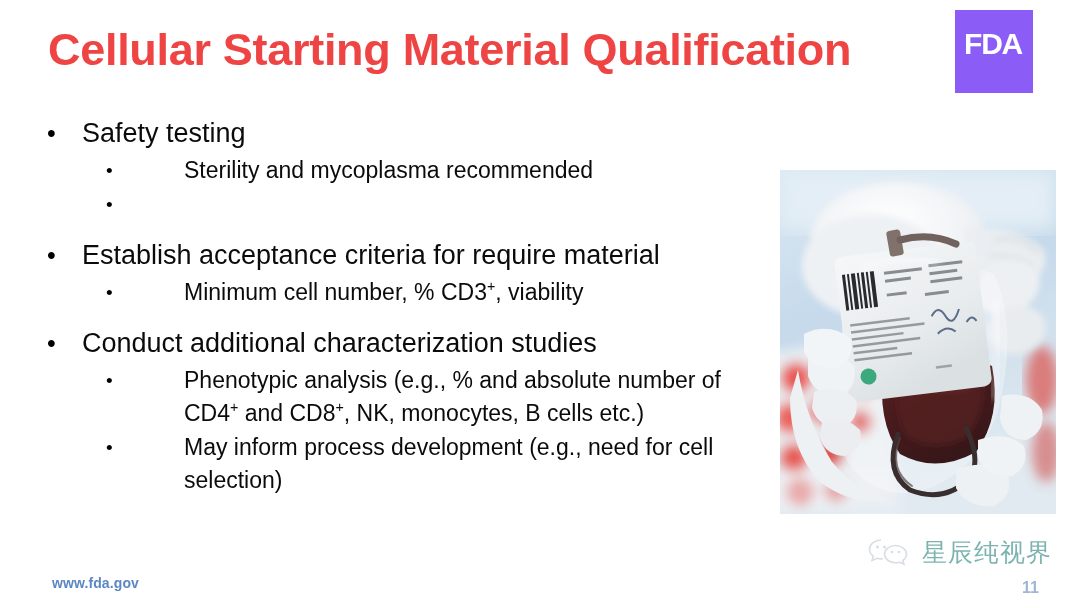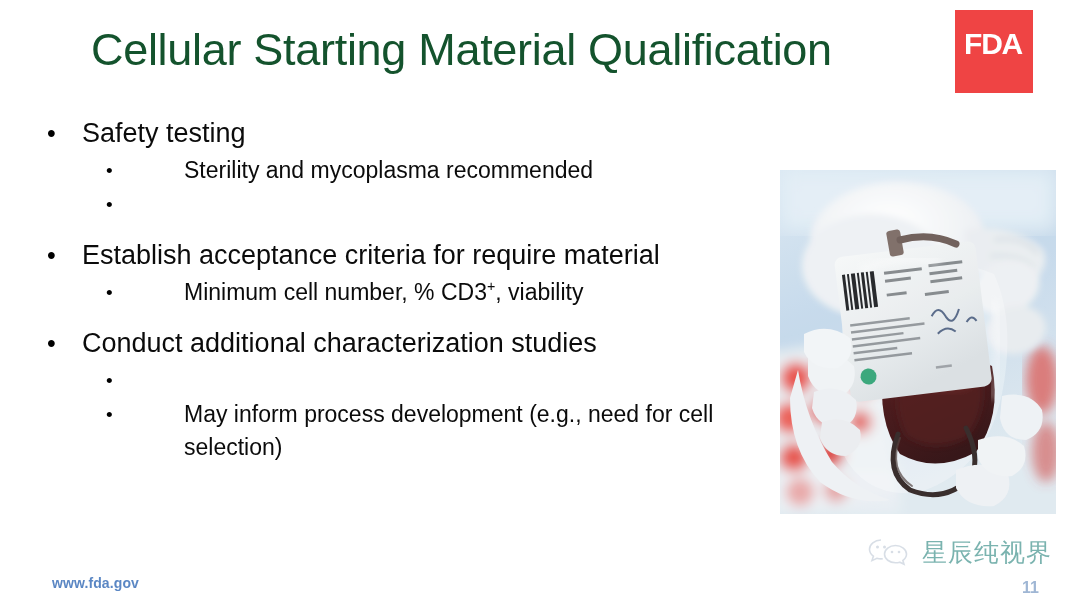--- a/index.html
+++ b/index.html
@@ -17,35 +17,34 @@
   }
 
   
   .slide-title {
     position: absolute;
     left: 48px;
     top: 26px;
     width: 860px;
     font-size: 45px;
     line-height: 1.05;
-    font-weight: 400;
+    font-weight: 700;
     letter-spacing: -0.3px;
-    color: #14532d;
+    color: #ef4444;
     white-space: nowrap;
-    margin-left: 43px;
   }
 
   
   .fda-logo {
     position: absolute;
     left: 955px;
     top: 10px;
     width: 78px;
     height: 83px;
-    background: #ef4444;
+    background: #8b5cf6;
   }
   .fda-logo .fda-text {
     position: absolute;
     left: 9px;
     top: 19px;
     font-size: 30px;
     font-weight: 700;
     color: #ffffff;
     letter-spacing: -1.2px;
     line-height: 1;
@@ -196,20 +195,21 @@
       <span class="dot">•</span>
       <span class="txt">Minimum cell number, % CD3<sup>+</sup>, viability</span>
     </div>
     <div class="grp-space"></div>
     <div class="bullet-row bullet-l1">
       <span class="dot">•</span>
       <span class="txt">Conduct additional characterization studies</span>
     </div>
     <div class="bullet-row bullet-l2">
       <span class="dot">•</span>
+      <span class="txt">Phenotypic analysis (e.g., % and absolute number of CD4<sup>+</sup> and CD8<sup>+</sup>, NK, monocytes, B cells etc.)</span>
     </div>
     <div class="bullet-row bullet-l2">
       <span class="dot">•</span>
       <span class="txt">May inform process development (e.g., need for cell selection)</span>
     </div>
   </div>
 
 <div class="photo">
   <svg width="276" height="344" viewBox="0 0 276 344" xmlns="http://www.w3.org/2000/svg">
     <defs>

